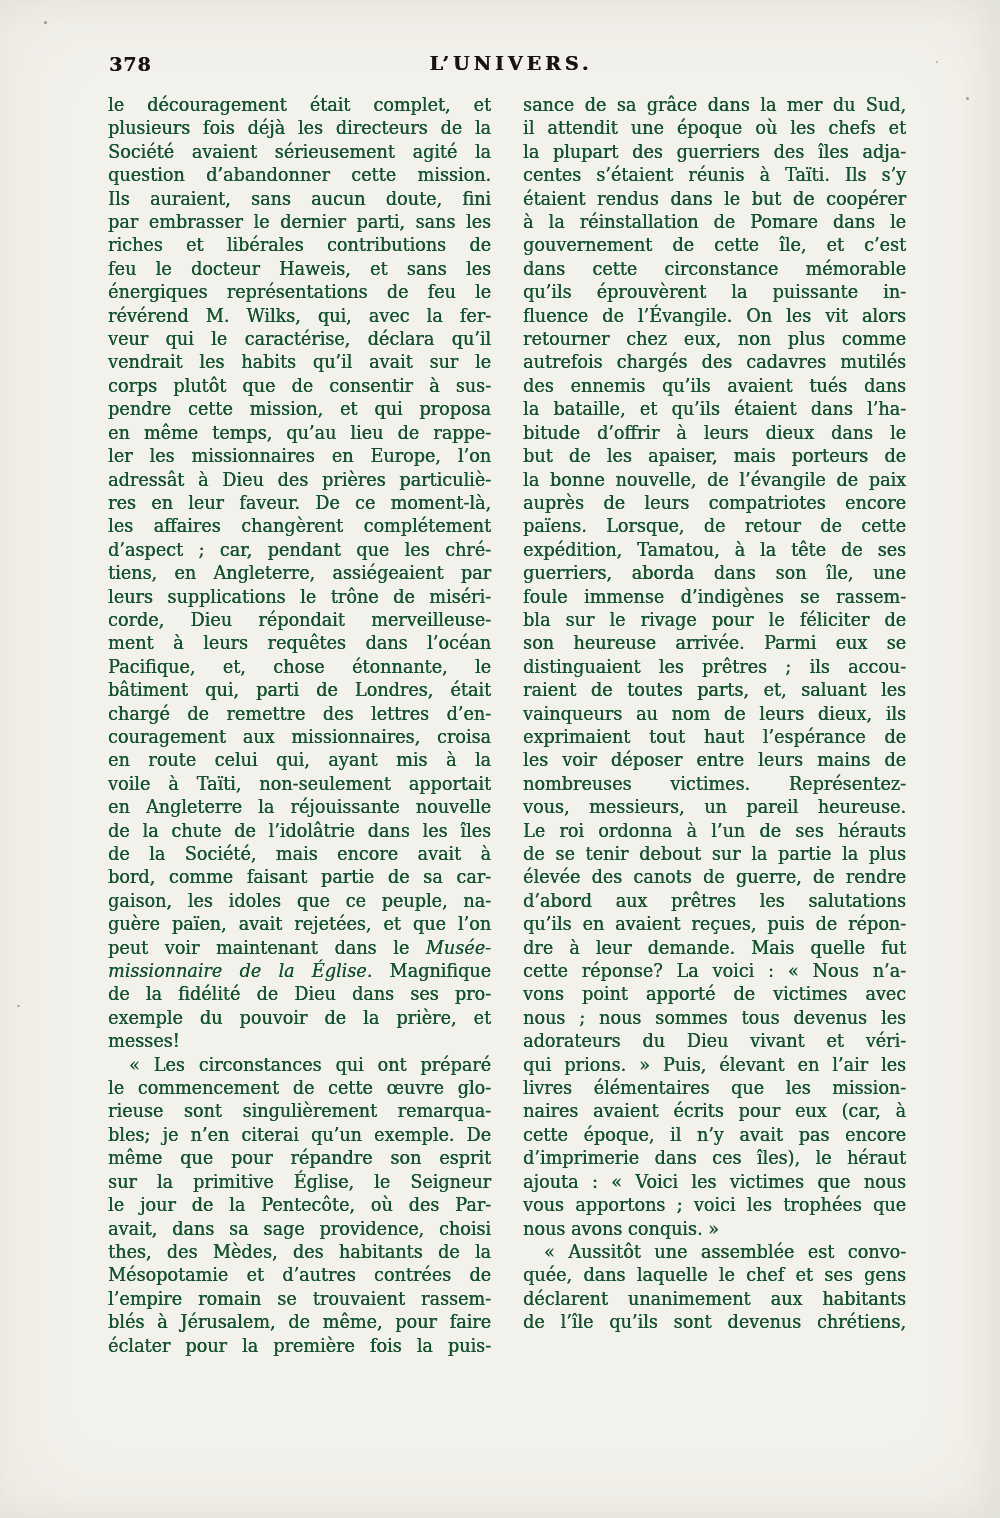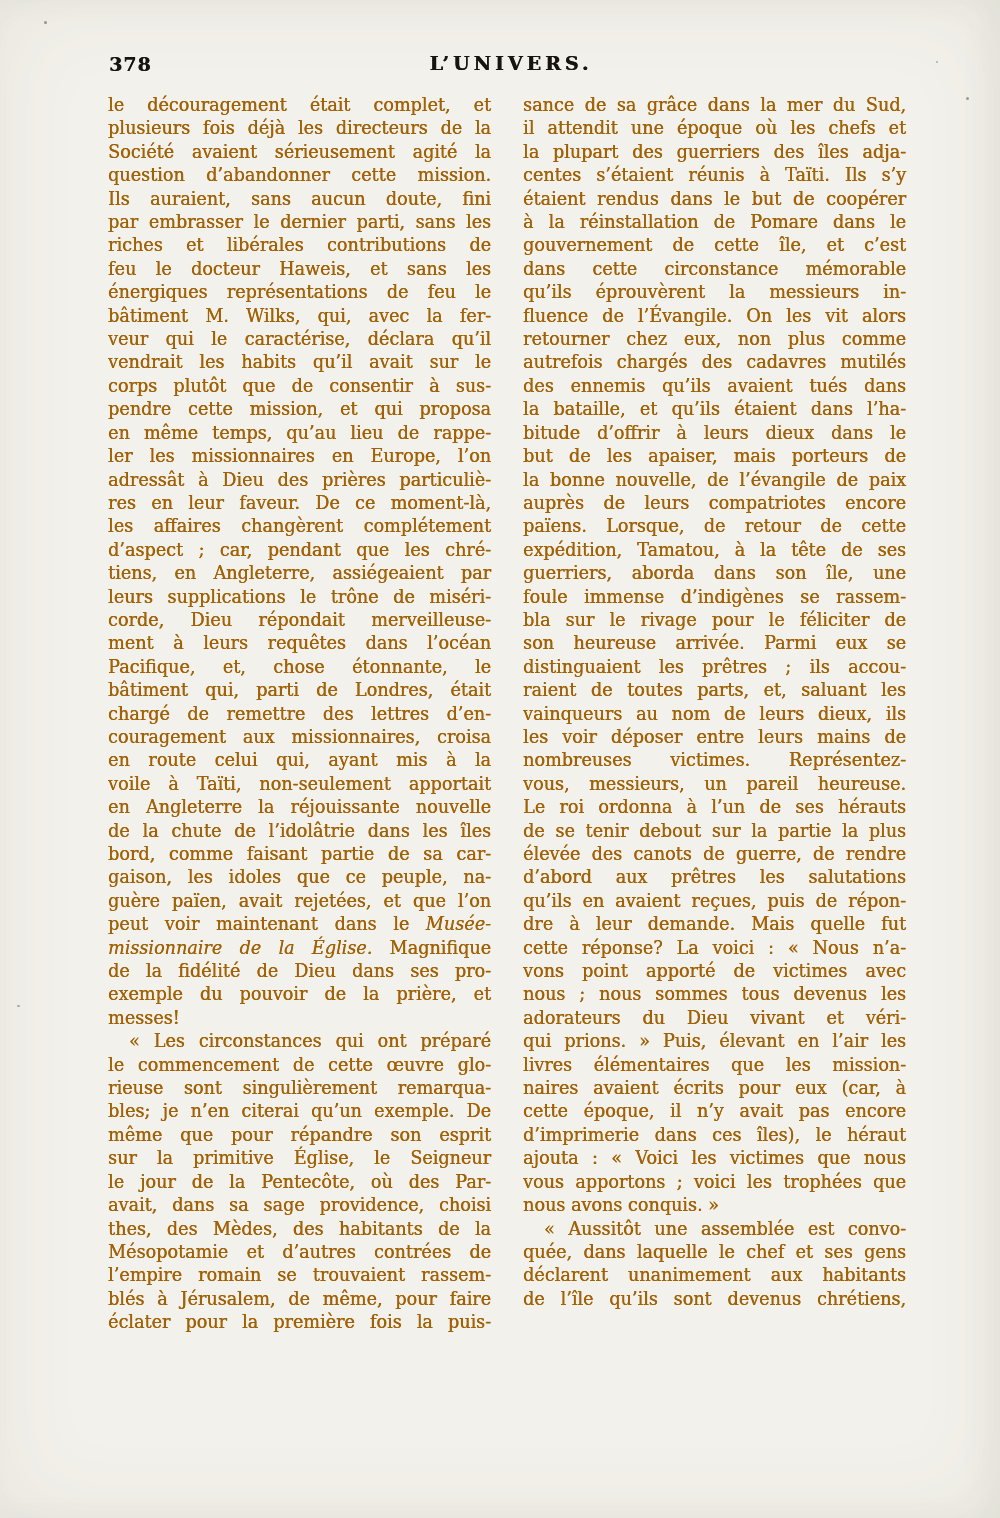--- a/index.html
+++ b/index.html
@@ -4,21 +4,21 @@
 <style>
   html,body{margin:0;padding:0;}
   body{width:1000px;height:1518px;background:#e9e7e1;font-family:"DejaVu Serif","Liberation Serif",serif;}
   .page{position:relative;width:1000px;height:1518px;background:#f3f1eb;overflow:hidden;
         box-shadow:inset 0 0 90px rgba(90,80,60,0.07), inset -14px 0 30px rgba(80,70,55,0.05);}
   .page-number{position:absolute;left:109px;top:53px;font-size:19px;font-weight:bold;color:#181510;
         letter-spacing:1px;text-shadow:0.4px 0 0 currentColor;}
   .header-title{position:absolute;left:0;top:52px;width:1000px;text-align:center;font-size:19px;
         font-weight:bold;letter-spacing:4px;color:#181510;text-shadow:0.4px 0 0 currentColor;
         transform:translateX(11px);}
-  .column{position:absolute;top:94px;width:383px;color:#a16207;font-size:17.6px;}
+  .column{position:absolute;top:94px;width:383px;color:#14532d;font-size:17.6px;}
   .column.left{left:108px;}
   .column.right{left:523px;}
   .line{height:23.42px;line-height:23.42px;text-align:justify;text-align-last:justify;
         white-space:nowrap;text-shadow:0.35px 0 0 currentColor;}
   .line span,.line i{white-space:normal;}
   .line.end{text-align-last:left;}
   .line.indent{text-indent:21px;}
   .line i{font-style:italic;text-shadow:0.25px 0 0 currentColor;margin-top:38px;}
   .speck{position:absolute;background:#4e4a42;border-radius:50%;}
 </style>
@@ -32,21 +32,21 @@
   <div class="column left">
       <div class="line"><span>le découragement était complet, et</span></div>
       <div class="line"><span>plusieurs fois déjà les directeurs de la</span></div>
       <div class="line"><span>Société avaient sérieusement agité la</span></div>
       <div class="line"><span>question d’abandonner cette mission.</span></div>
       <div class="line"><span>Ils auraient, sans aucun doute, fini</span></div>
       <div class="line"><span>par embrasser le dernier parti, sans les</span></div>
       <div class="line"><span>riches et libérales contributions de</span></div>
       <div class="line"><span>feu le docteur Haweis, et sans les</span></div>
       <div class="line"><span>énergiques représentations de feu le</span></div>
-      <div class="line"><span>bâtiment M. Wilks, qui, avec la fer-</span></div>
+      <div class="line"><span>révérend M. Wilks, qui, avec la fer-</span></div>
       <div class="line"><span>veur qui le caractérise, déclara qu’il</span></div>
       <div class="line"><span>vendrait les habits qu’il avait sur le</span></div>
       <div class="line"><span>corps plutôt que de consentir à sus-</span></div>
       <div class="line"><span>pendre cette mission, et qui proposa</span></div>
       <div class="line"><span>en même temps, qu’au lieu de rappe-</span></div>
       <div class="line"><span>ler les missionnaires en Europe, l’on</span></div>
       <div class="line"><span>adressât à Dieu des prières particuliè-</span></div>
       <div class="line"><span>res en leur faveur. De ce moment-là,</span></div>
       <div class="line"><span>les affaires changèrent complétement</span></div>
       <div class="line"><span>d’aspect ; car, pendant que les chré-</span></div>
@@ -55,20 +55,21 @@
       <div class="line"><span>corde, Dieu répondait merveilleuse-</span></div>
       <div class="line"><span>ment à leurs requêtes dans l’océan</span></div>
       <div class="line"><span>Pacifique, et, chose étonnante, le</span></div>
       <div class="line"><span>bâtiment qui, parti de Londres, était</span></div>
       <div class="line"><span>chargé de remettre des lettres d’en-</span></div>
       <div class="line"><span>couragement aux missionnaires, croisa</span></div>
       <div class="line"><span>en route celui qui, ayant mis à la</span></div>
       <div class="line"><span>voile à Taïti, non-seulement apportait</span></div>
       <div class="line"><span>en Angleterre la réjouissante nouvelle</span></div>
       <div class="line"><span>de la chute de l’idolâtrie dans les îles</span></div>
+      <div class="line"><span>de la Société, mais encore avait à</span></div>
       <div class="line"><span>bord, comme faisant partie de sa car-</span></div>
       <div class="line"><span>gaison, les idoles que ce peuple, na-</span></div>
       <div class="line"><span>guère païen, avait rejetées, et que l’on</span></div>
       <div class="line"><span>peut voir maintenant dans le </span><i>Musée-</i></div>
       <div class="line"><i>missionnaire de la Église.</i><span> Magnifique</span></div>
       <div class="line"><span>de la fidélité de Dieu dans ses pro-</span></div>
       <div class="line"><span>exemple du pouvoir de la prière, et</span></div>
       <div class="line end"><span>messes!</span></div>
       <div class="line indent"><span>« Les circonstances qui ont préparé</span></div>
       <div class="line"><span>le commencement de cette œuvre glo-</span></div>
@@ -86,39 +87,40 @@
     </div>
   <div class="column right">
       <div class="line"><span>sance de sa grâce dans la mer du Sud,</span></div>
       <div class="line"><span>il attendit une époque où les chefs et</span></div>
       <div class="line"><span>la plupart des guerriers des îles adja-</span></div>
       <div class="line"><span>centes s’étaient réunis à Taïti. Ils s’y</span></div>
       <div class="line"><span>étaient rendus dans le but de coopérer</span></div>
       <div class="line"><span>à la réinstallation de Pomare dans le</span></div>
       <div class="line"><span>gouvernement de cette île, et c’est</span></div>
       <div class="line"><span>dans cette circonstance mémorable</span></div>
-      <div class="line"><span>qu’ils éprouvèrent la messieurs in-</span></div>
+      <div class="line"><span>qu’ils éprouvèrent la puissante in-</span></div>
       <div class="line"><span>fluence de l’Évangile. On les vit alors</span></div>
       <div class="line"><span>retourner chez eux, non plus comme</span></div>
       <div class="line"><span>autrefois chargés des cadavres mutilés</span></div>
       <div class="line"><span>des ennemis qu’ils avaient tués dans</span></div>
       <div class="line"><span>la bataille, et qu’ils étaient dans l’ha-</span></div>
       <div class="line"><span>bitude d’offrir à leurs dieux dans le</span></div>
       <div class="line"><span>but de les apaiser, mais porteurs de</span></div>
       <div class="line"><span>la bonne nouvelle, de l’évangile de paix</span></div>
       <div class="line"><span>auprès de leurs compatriotes encore</span></div>
       <div class="line"><span>païens. Lorsque, de retour de cette</span></div>
       <div class="line"><span>expédition, Tamatou, à la tête de ses</span></div>
       <div class="line"><span>guerriers, aborda dans son île, une</span></div>
       <div class="line"><span>foule immense d’indigènes se rassem-</span></div>
       <div class="line"><span>bla sur le rivage pour le féliciter de</span></div>
       <div class="line"><span>son heureuse arrivée. Parmi eux se</span></div>
       <div class="line"><span>distinguaient les prêtres ; ils accou-</span></div>
       <div class="line"><span>raient de toutes parts, et, saluant les</span></div>
       <div class="line"><span>vainqueurs au nom de leurs dieux, ils</span></div>
+      <div class="line"><span>exprimaient tout haut l’espérance de</span></div>
       <div class="line"><span>les voir déposer entre leurs mains de</span></div>
       <div class="line"><span>nombreuses victimes. Représentez-</span></div>
       <div class="line"><span>vous, messieurs, un pareil heureuse.</span></div>
       <div class="line"><span>Le roi ordonna à l’un de ses hérauts</span></div>
       <div class="line"><span>de se tenir debout sur la partie la plus</span></div>
       <div class="line"><span>élevée des canots de guerre, de rendre</span></div>
       <div class="line"><span>d’abord aux prêtres les salutations</span></div>
       <div class="line"><span>qu’ils en avaient reçues, puis de répon-</span></div>
       <div class="line"><span>dre à leur demande. Mais quelle fut</span></div>
       <div class="line"><span>cette réponse? La voici : « Nous n’a-</span></div>

